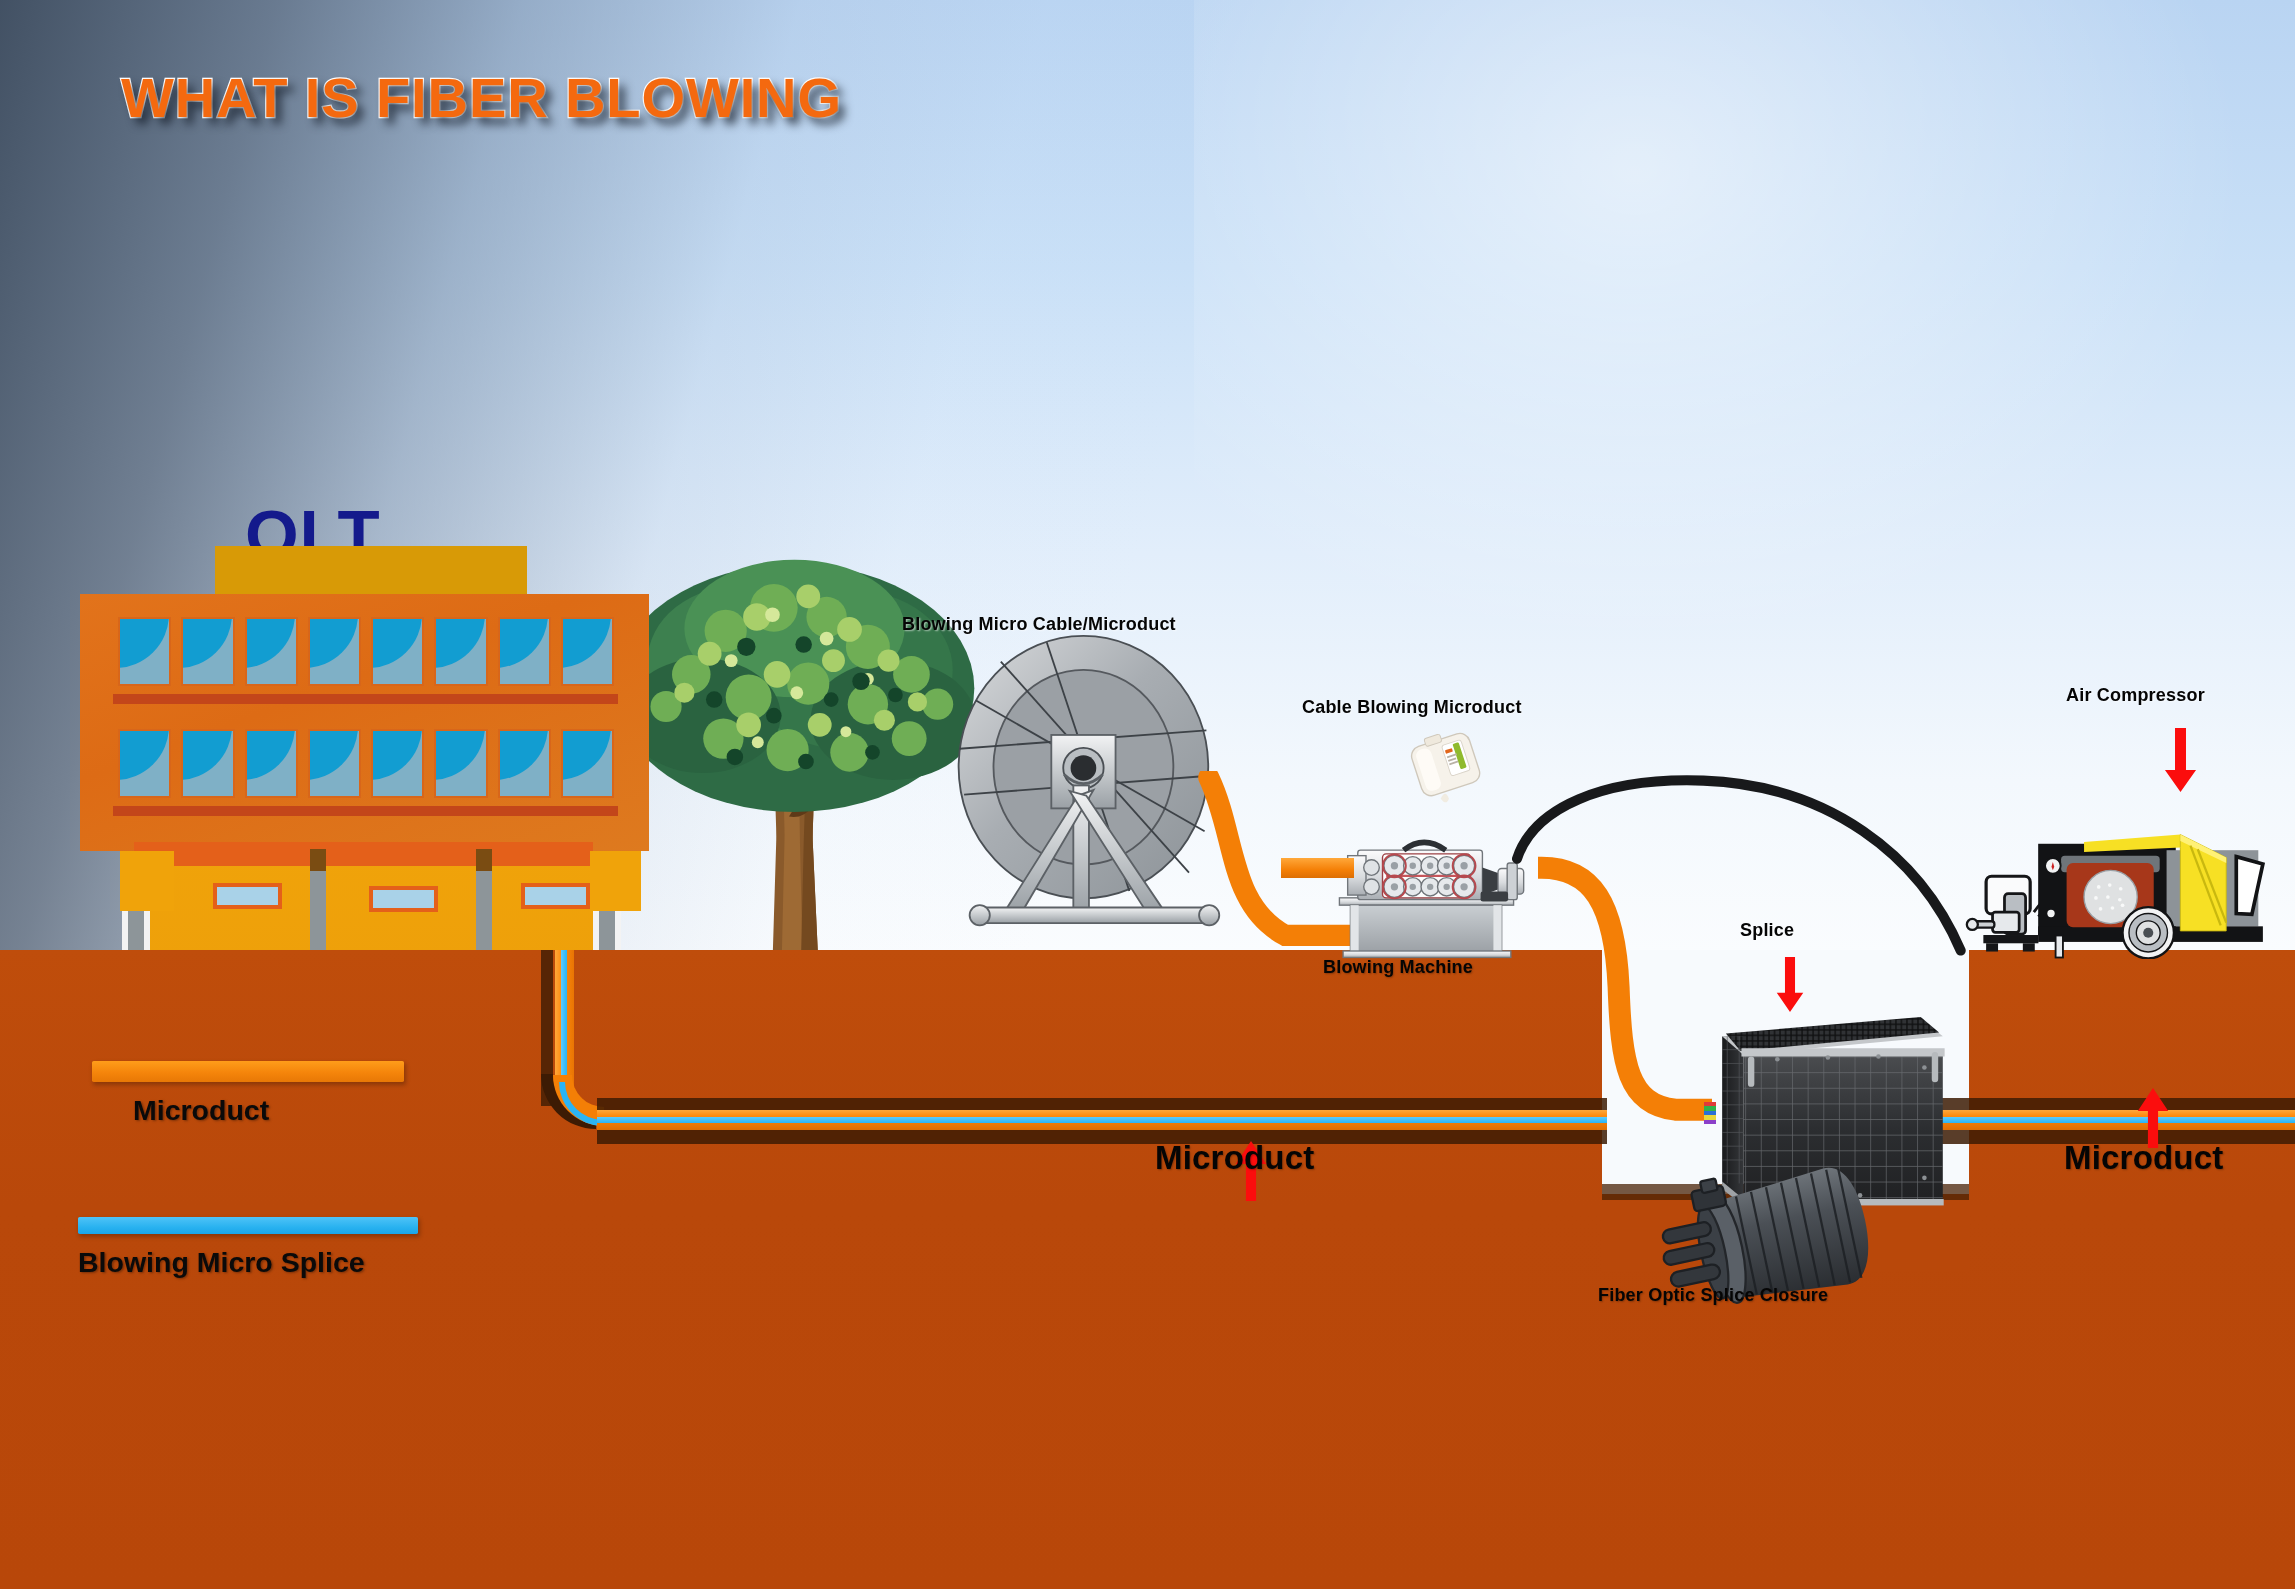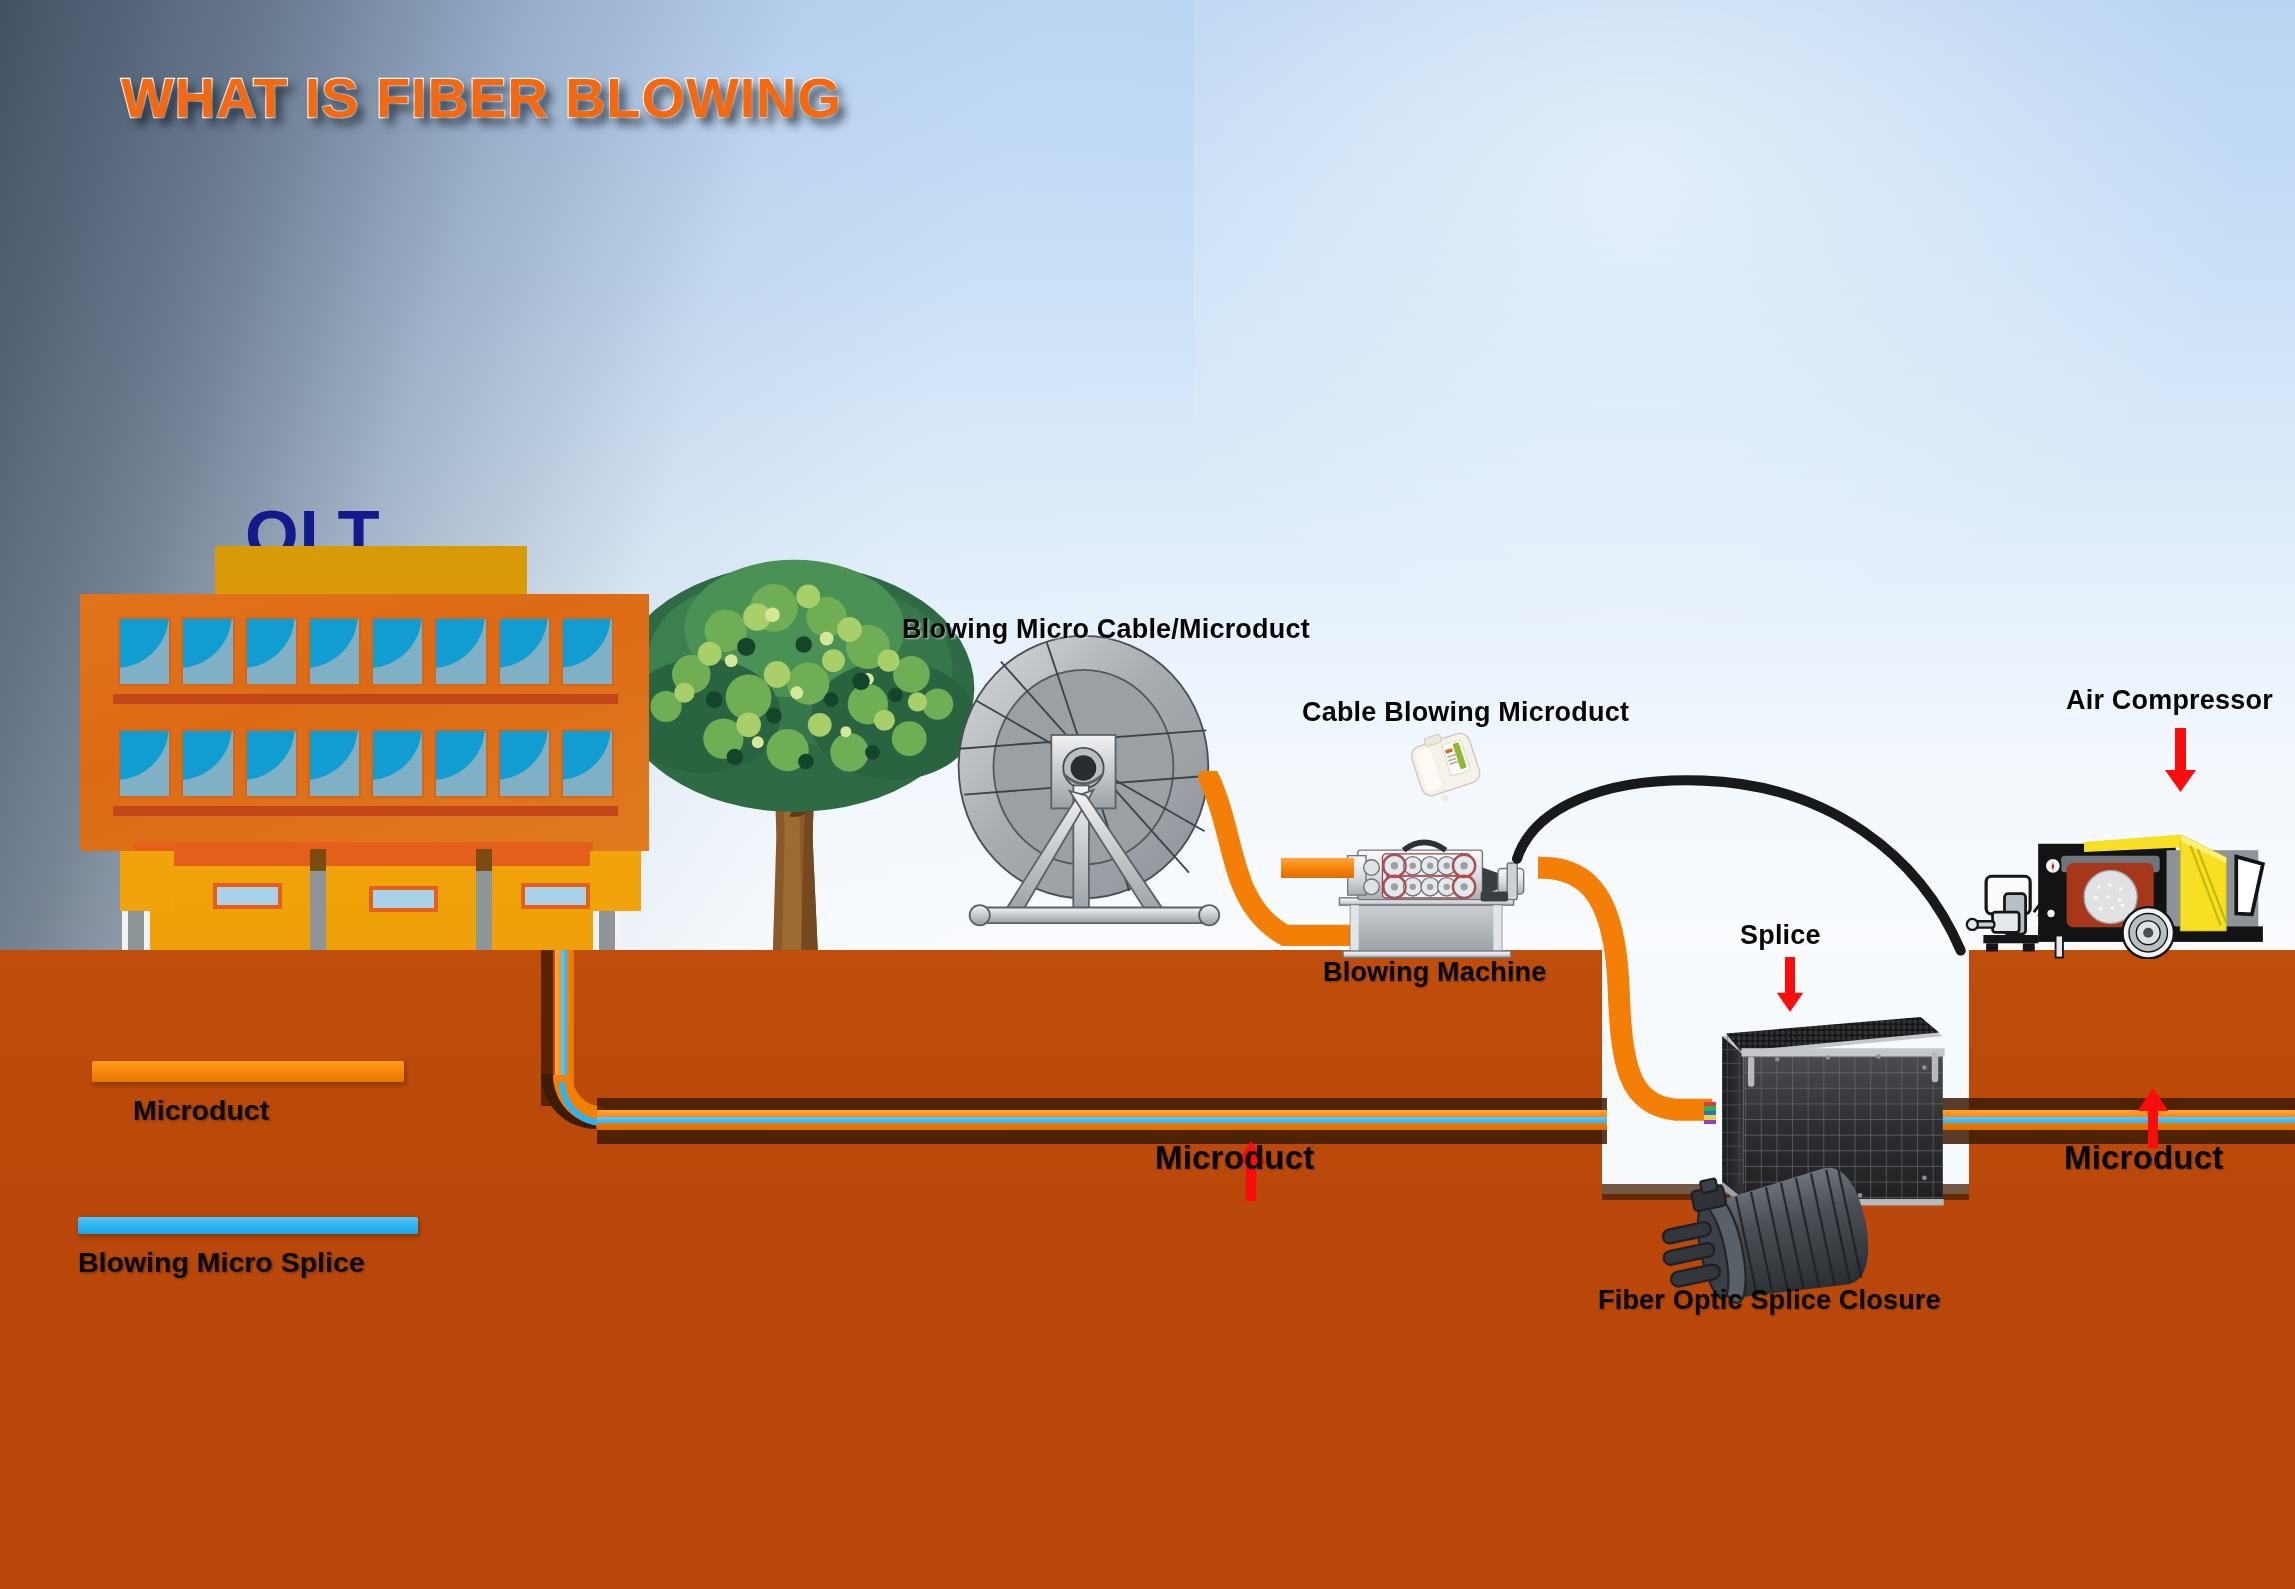--- a/index.html
+++ b/index.html
@@ -64,21 +64,21 @@
     text-shadow:2.8px 2.8px 4.1px rgba(120,80,60,.25);
     white-space:nowrap;
   }
 
   
   .lbl{
     position:absolute; font-weight:bold; color:#050505;
     white-space:nowrap; letter-spacing:0.2px;
     text-shadow:1.4px 1.4px 1.8px rgba(255,255,255,.55);
   }
-  .lbl.sz2{ font-size:27px; }
+  .lbl.sz2{ font-size:18px; }
   .lbl.sz3{ font-size:33px; }
   .lbl.dark-bg{ text-shadow:0.9px 0.9px 1.8px rgba(0,0,0,.28); }
 
   
   .arrow{ position:absolute; }
   .arrow svg{ display:block; }
 
   
   #legend{ position:absolute; left:78px; top:1061px; width:459px; }
   .leg-bar{ display:block; border-radius:1.8px; box-shadow:1.8px 2.8px 4.1px rgba(0,0,0,.25); }

